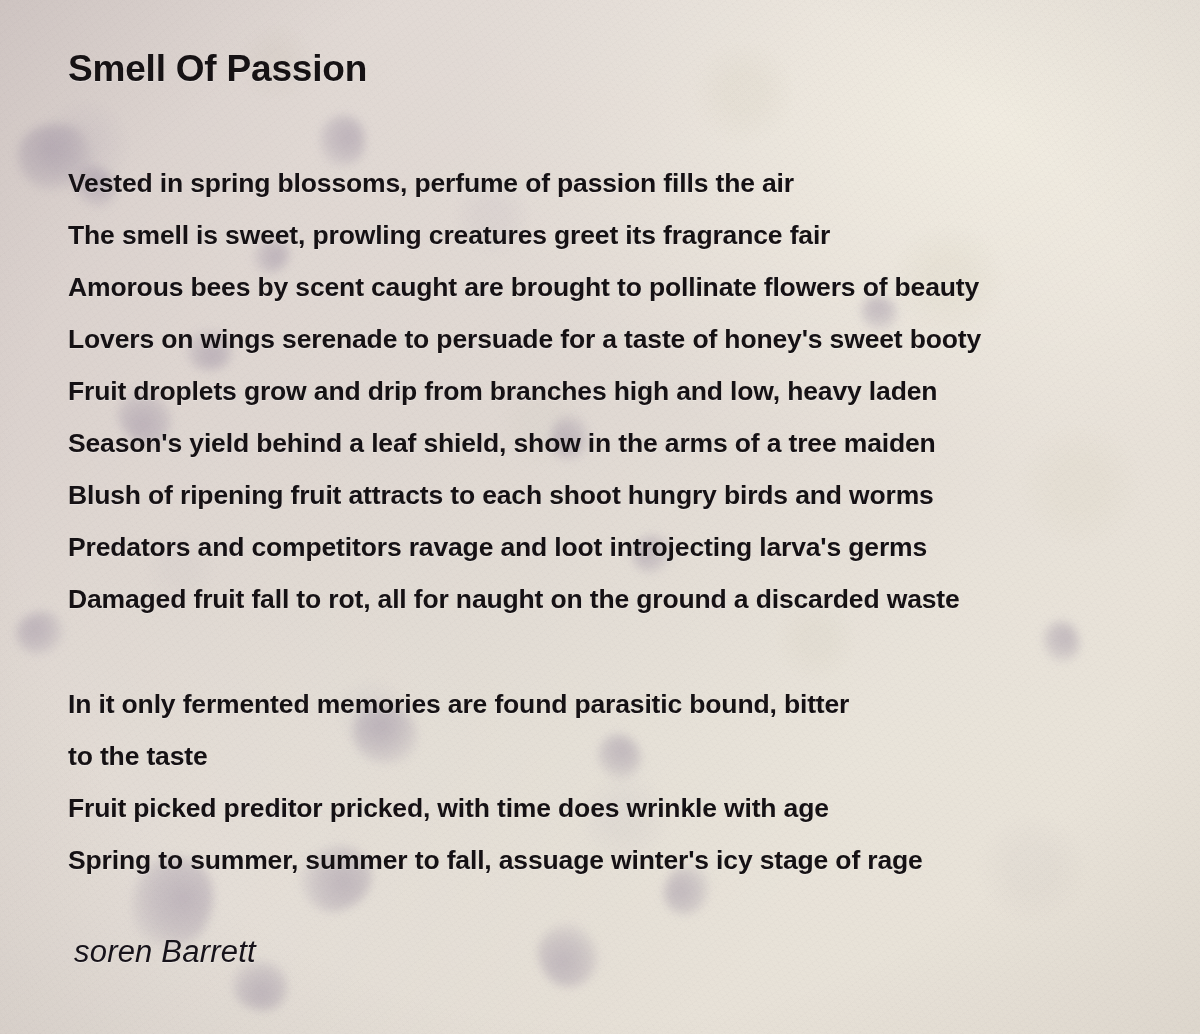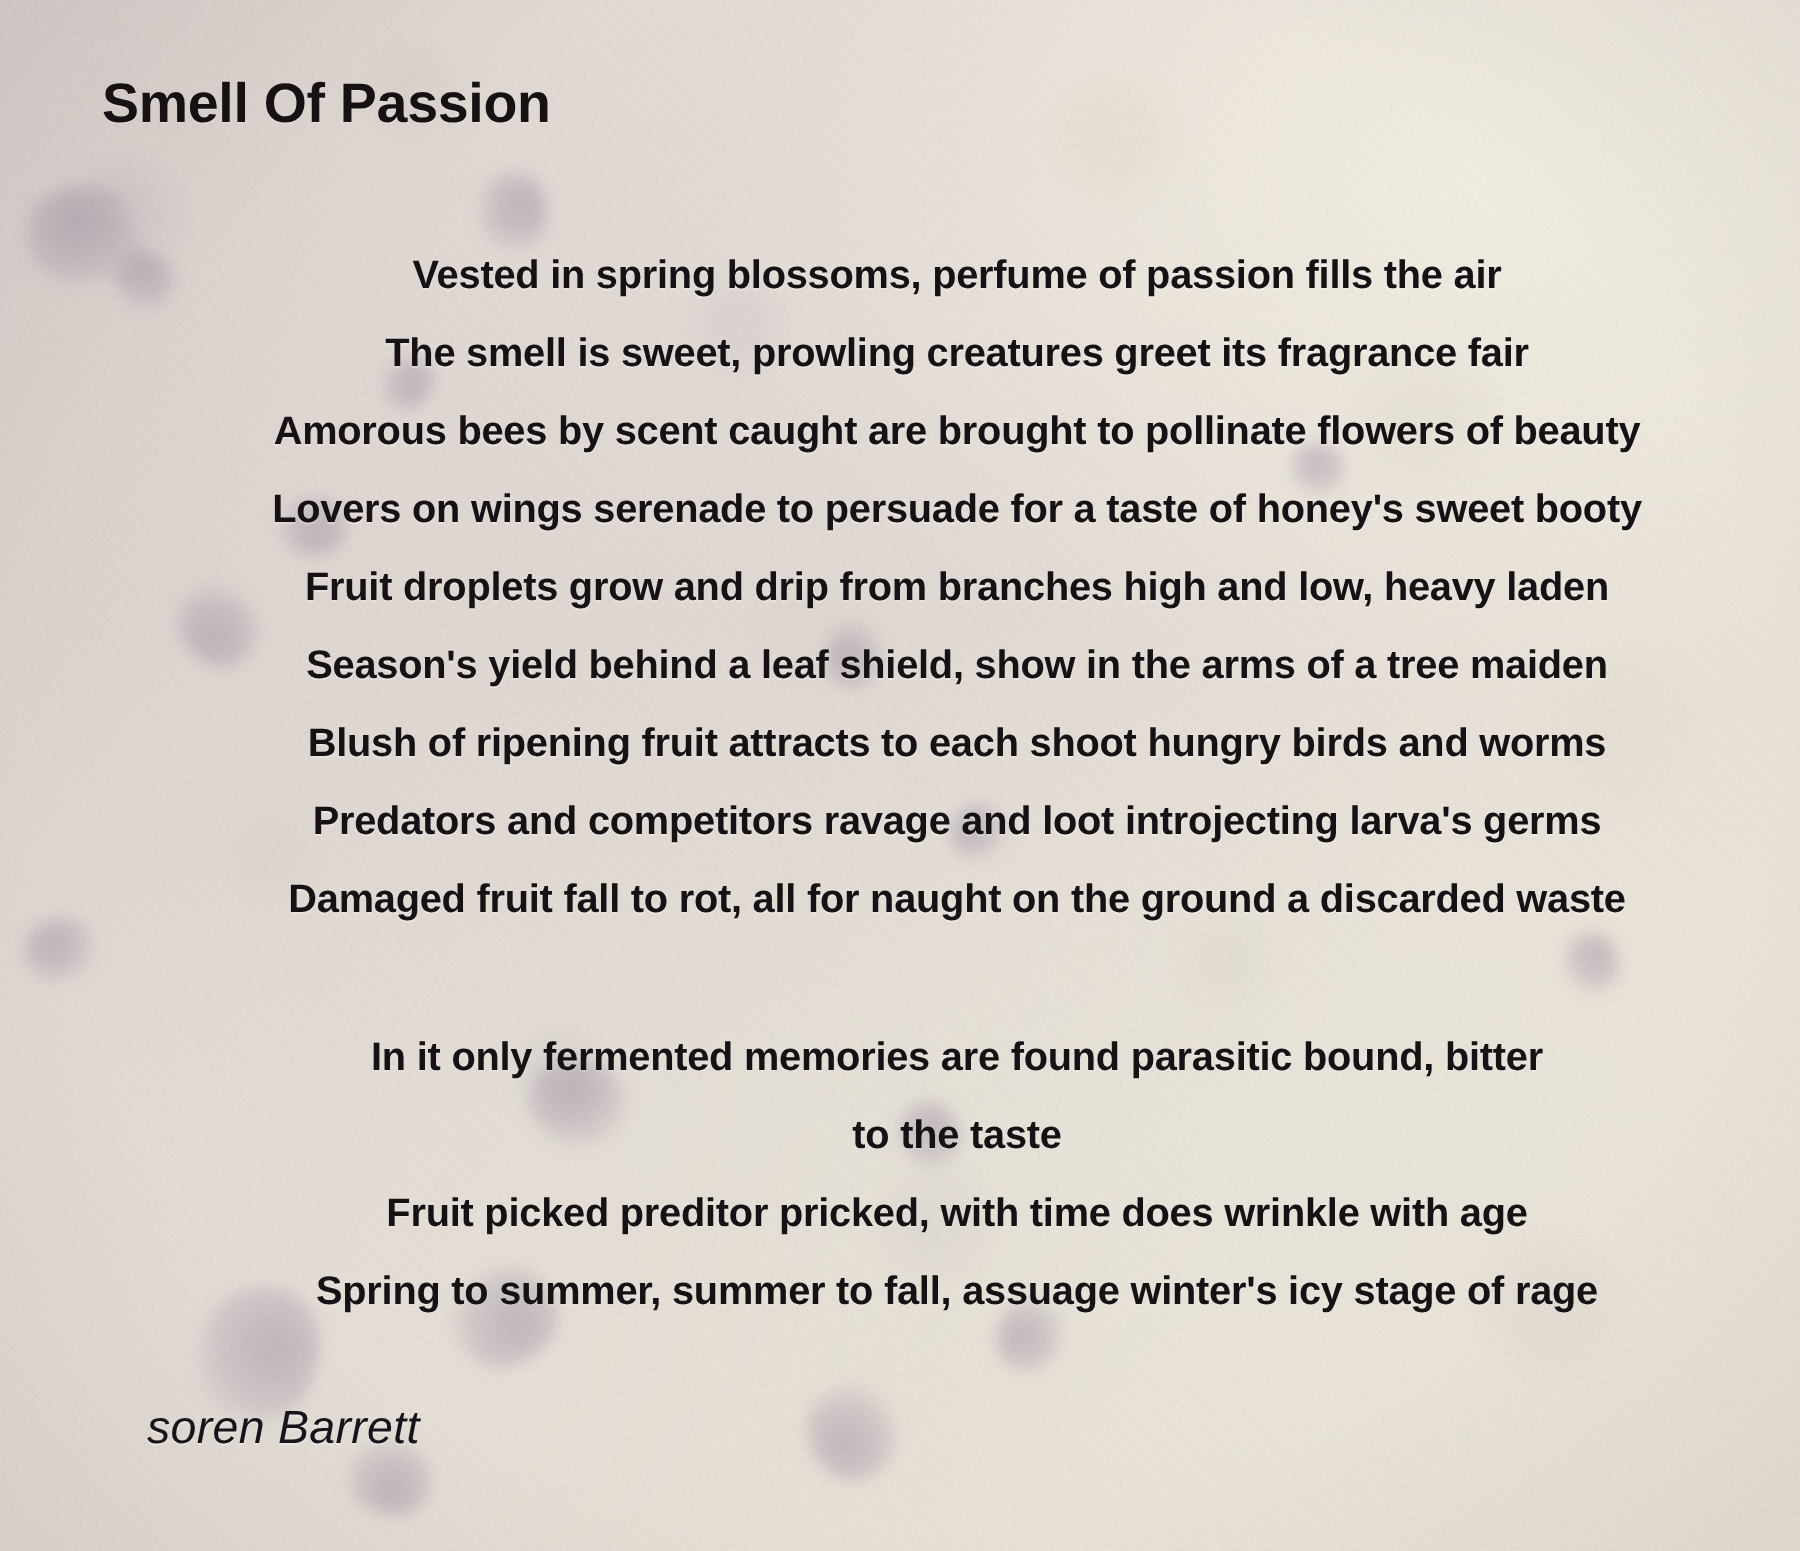--- a/index.html
+++ b/index.html
@@ -8,21 +8,20 @@
     background: #6b6b6b;
   }
 
   #poem-card {
     position: relative;
     width: 1200px;
     height: 1034px;
     overflow: hidden;
     background-color: #ffffff;
     font-family: "Liberation Sans", sans-serif;
-    text-align: center;
     -webkit-font-smoothing: antialiased;
   }
 
   
   .paper-base {
     position: absolute;
     inset: 0;
     background:
       linear-gradient(118deg,
         rgba(214,204,201,0.95) 0%,
@@ -131,21 +130,20 @@
     position: absolute;
     left: 74px;
     top: 934px;
     font-size: 31px;
     font-style: italic;
     font-weight: normal;
     color: #17131a;
     white-space: nowrap;
     letter-spacing: 0.2px;
     text-shadow: 0 1px 0 rgba(255,255,255,0.30);
-    margin-left: 24px;
   }
 </style>
 </head>
 <body>
 
 <div id="poem-card">
 
   <div class="paper-base"></div>
   <div class="paper-mottle"></div>
   <div class="paper-fibres"></div>

